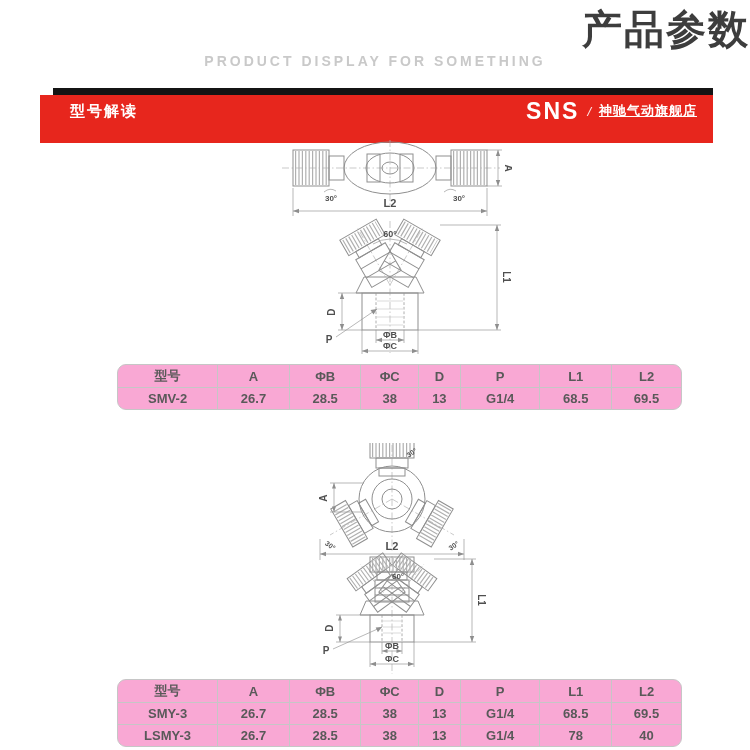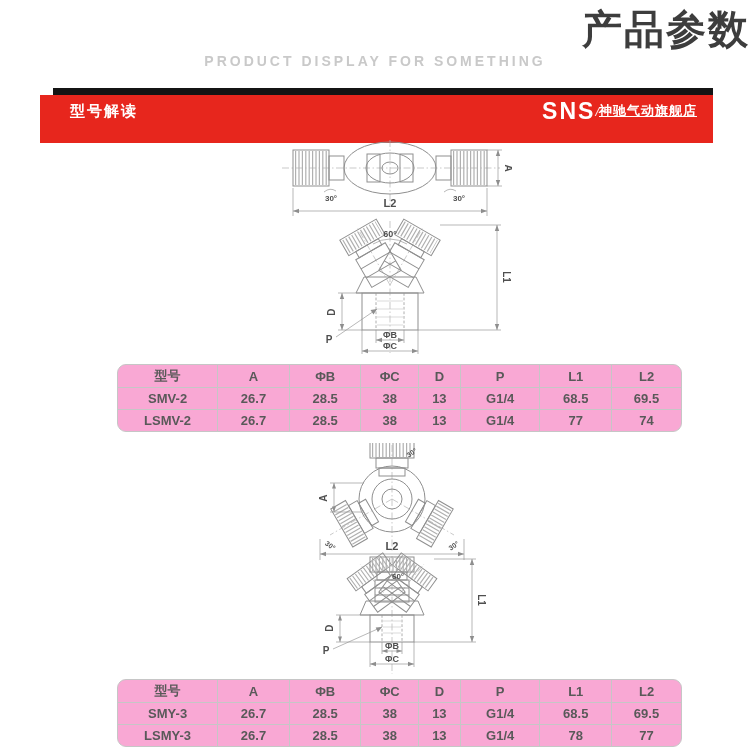--- a/index.html
+++ b/index.html
@@ -8,21 +8,21 @@
   .page-title{position:absolute;top:2px;left:0;right:0;text-align:right;
        font-size:40px;font-weight:700;color:#3d3d3d;letter-spacing:2px;}
   .page-subtitle{position:absolute;top:53px;left:0;right:0;text-align:center;
        font-size:14px;font-weight:700;color:#c9c9c9;letter-spacing:3px;}
   .redbar{position:absolute;left:40px;top:95px;width:673px;height:48px;
        background:#e7261d;}
   .redbar .stripe{position:absolute;left:13px;right:0;top:-7px;height:7px;background:#141414;}
   .bar-title{position:absolute;left:30px;top:0;line-height:32px;color:#fff;
        font-size:15px;font-weight:700;letter-spacing:2px;}
   .bar-right{position:absolute;right:16px;top:0;height:32px;display:flex;
-       align-items:center;color:#fff;}
+       align-items:center;gap:8px;color:#fff;}
   .brand{font-size:23px;font-weight:700;letter-spacing:2px;}
   .sep{font-size:13px;font-style:italic;opacity:.9;}
   .store{font-size:13px;font-weight:700;letter-spacing:1px;text-decoration:underline;}
 
   .dwg{position:absolute;}
   .dwg .o{fill:none;stroke:#8f8f8f;stroke-width:1;}
   .dwg .kn{fill:none;stroke:#b0b0b0;}
   .dwg .cl{fill:none;stroke:#b3b3b3;stroke-width:.7;stroke-dasharray:7 2.5 1.5 2.5;}
   .dwg .dim{fill:none;stroke:#9a9a9a;stroke-width:.7;}
   .dwg .th{fill:none;stroke:#9a9a9a;stroke-width:.8;stroke-dasharray:2.8 1.8;}
@@ -142,30 +142,20 @@
       <tr>
         <td>SMV-2</td>
         <td>26.7</td>
         <td>28.5</td>
         <td>38</td>
         <td>13</td>
         <td>G1/4</td>
         <td>68.5</td>
         <td>69.5</td>
       </tr>
-      <tr>
-        <td>LSMV-2</td>
-        <td>26.7</td>
-        <td>28.5</td>
-        <td>38</td>
-        <td>13</td>
-        <td>G1/4</td>
-        <td>77</td>
-        <td>74</td>
-      </tr>
     </tbody>
   </table>
 </div>
 
 <svg class="dwg" style="left:276px;top:443px;" width="238" height="234" viewBox="0 0 238 234">
   <defs>
     <g id="tb2">
       <path class="kn" stroke-width="15" stroke-dasharray="1.2 2.2" d="M-20 -49.5 H20"></path>
       <rect class="o" x="-22" y="-58" width="44" height="17"></rect>
       <rect class="o" x="-16" y="-41" width="32" height="10"></rect>
@@ -255,17 +245,17 @@
         <td>69.5</td>
       </tr>
       <tr>
         <td>LSMY-3</td>
         <td>26.7</td>
         <td>28.5</td>
         <td>38</td>
         <td>13</td>
         <td>G1/4</td>
         <td>78</td>
-        <td>77</td>
+        <td>40</td>
       </tr>
     </tbody>
   </table>
 </div>
 
 </body></html>

